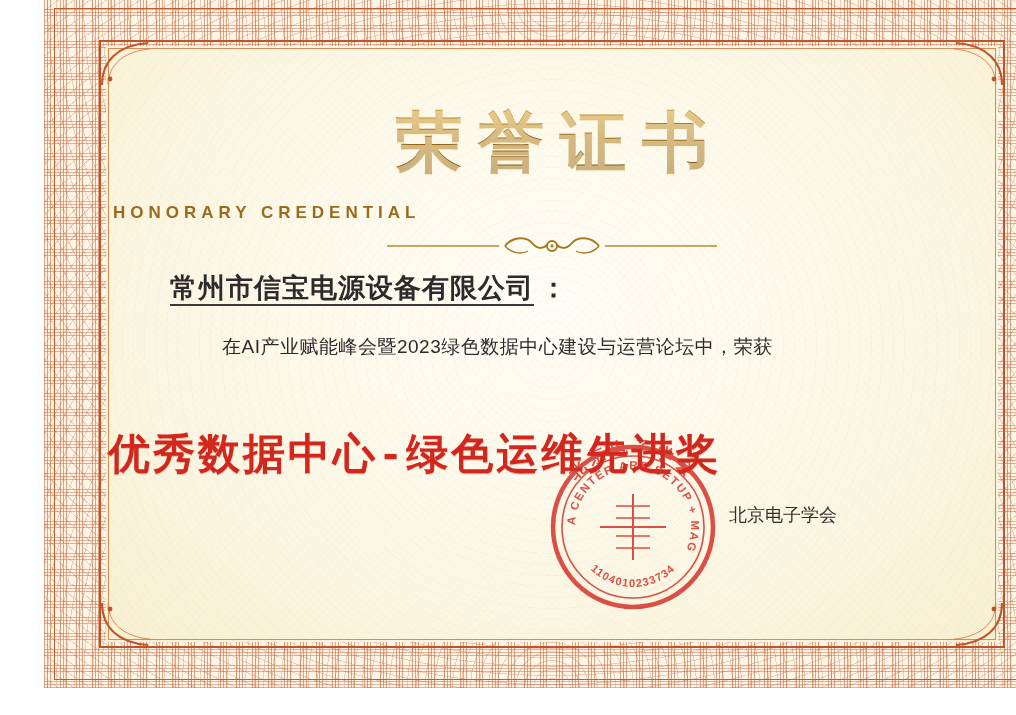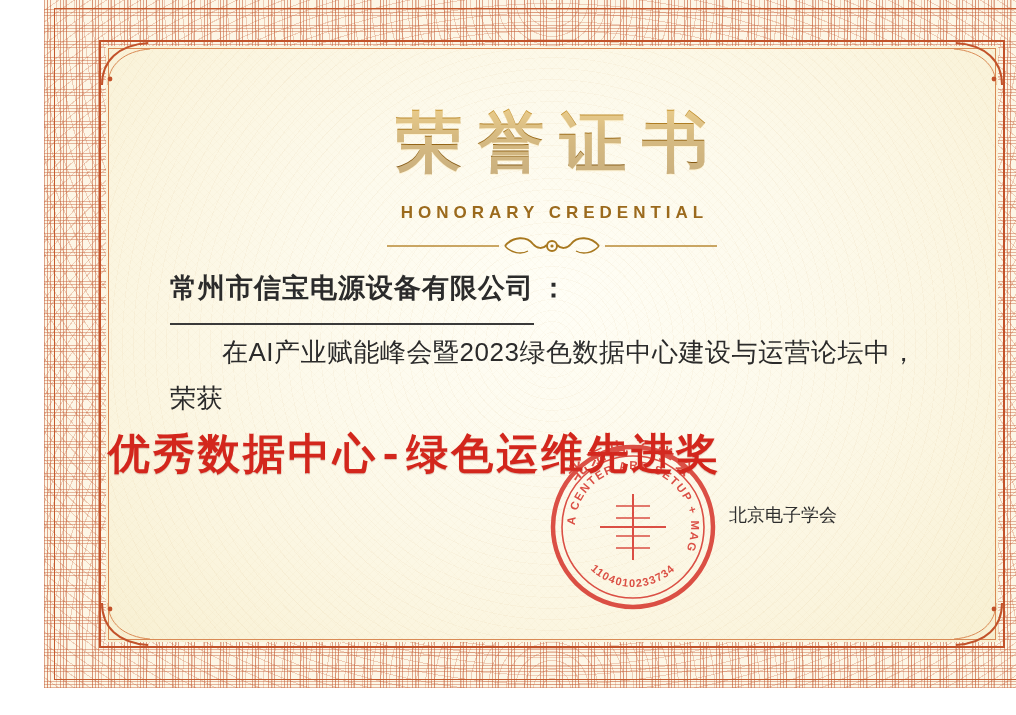--- a/index.html
+++ b/index.html
@@ -156,21 +156,20 @@
     background-clip: text;
     -webkit-text-fill-color: transparent;
     text-shadow: 0 1px 0 rgba(255,240,200,0.6);
   }
 
   .subtitle {
     position: absolute;
     left: 0;
     right: 0;
     top: 155px;
-    text-align: center;
     font-family: "Liberation Sans", sans-serif;
     font-size: 17px;
     font-weight: bold;
     letter-spacing: 5px;
     text-indent: 5px;
     color: #9b6a1d;
   }
 
   .divider {
     position: absolute;
@@ -186,32 +185,32 @@
     left: 62px;
     top: 222px;
     font-size: 27px;
     font-weight: bold;
     color: #2b2b2b;
     letter-spacing: 1px;
     white-space: nowrap;
   }
   .recipient .underline {
     border-bottom: 2px solid #3a3a3a;
-    padding-bottom: 20px;
+    padding-bottom: 1px;
   }
   .recipient .colon {
     margin-left: 6px;
   }
 
   .body-text {
     position: absolute;
     left: 62px;
     right: 56px;
     top: 282px;
-    font-size: 26px;
+    font-size: 19px;
     line-height: 1.75;
     color: #2b2b2b;
     text-indent: 52px;
     letter-spacing: 0.5px;
   }
 
   .award {
     position: absolute;
     left: 0;
     right: 0;

